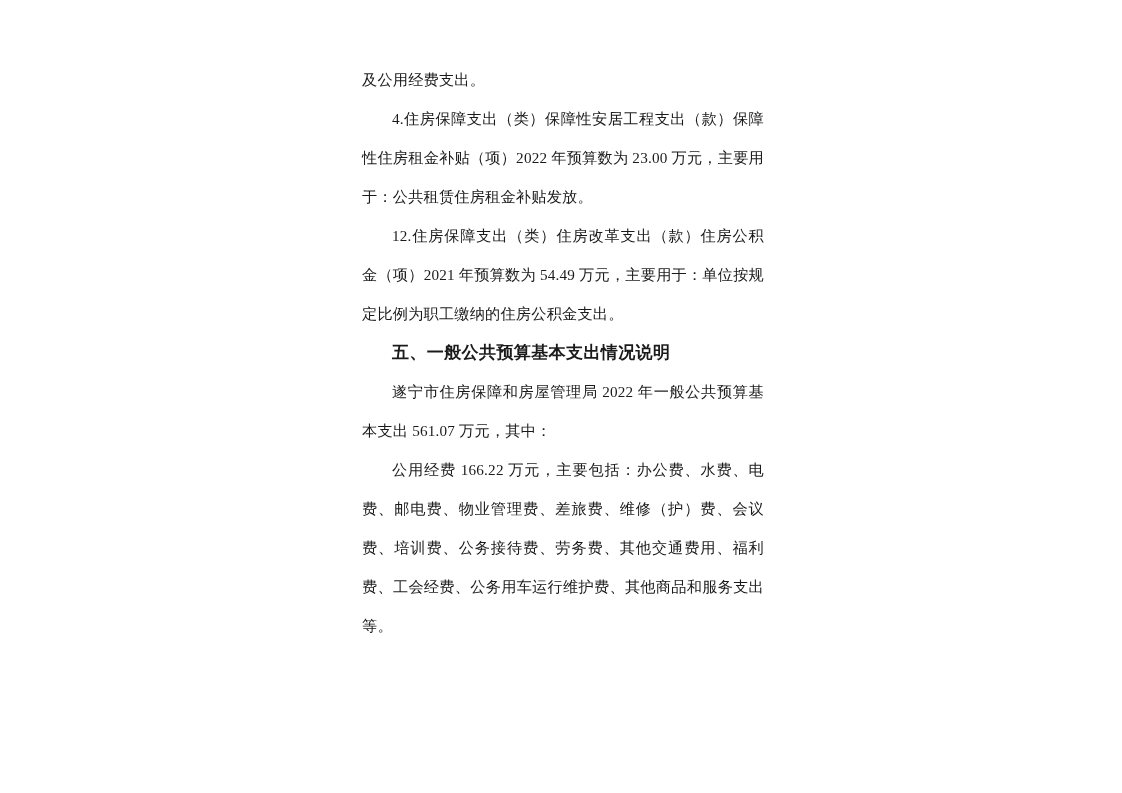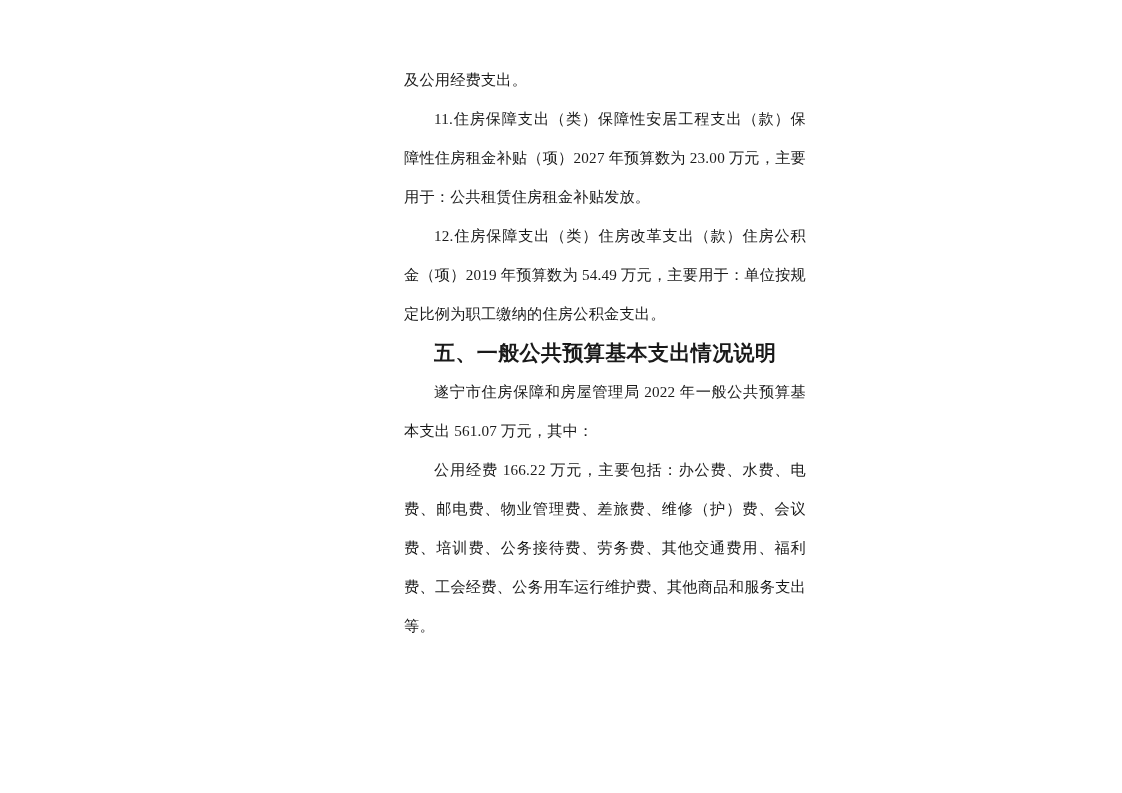--- a/index.html
+++ b/index.html
@@ -12,21 +12,20 @@
     height: 793px;
     font-family: "Liberation Serif", "DejaVu Serif", serif;
     color: #1a1a1a;
     overflow: hidden;
   }
   .page {
     position: relative;
     width: 978px;
     height: 793px;
     background: #ffffff;
-    margin-left: 42px;
   }
   .doc-body {
     position: absolute;
     left: 362px;
     top: 60px;
     width: 402px;
   }
   p.para {
     margin: 0 0 0 0;
     font-size: 15.2px;
@@ -34,40 +33,40 @@
     text-align: justify;
     text-justify: inter-ideograph;
     letter-spacing: 0.2px;
     font-family: "Liberation Serif", "DejaVu Serif", serif;
   }
   p.para.indent {
     text-indent: 30px;
   }
   h2.heading {
     margin: 0;
-    font-size: 21px;
+    font-size: 17px;
     line-height: 39px;
     font-weight: bold;
     text-indent: 30px;
     font-family: "Liberation Sans", "DejaVu Sans", sans-serif;
     letter-spacing: 0.4px;
   }
 </style>
 </head>
 <body>
 
 <div class="page">
   <div class="doc-body">
 
     <p class="para">及公用经费支出。</p>
 
 
-    <p class="para indent">11.住房保障支出（类）保障性安居工程支出（款）保障性住房租金补贴（项）2027 年预算数为 23.00 万元，主要用于：公共租赁住房租金补贴发放。</p>
+    <p class="para indent">4.住房保障支出（类）保障性安居工程支出（款）保障性住房租金补贴（项）2022 年预算数为 23.00 万元，主要用于：公共租赁住房租金补贴发放。</p>
 
-    <p class="para indent">12.住房保障支出（类）住房改革支出（款）住房公积金（项）2019 年预算数为 54.49 万元，主要用于：单位按规定比例为职工缴纳的住房公积金支出。</p>
+    <p class="para indent">12.住房保障支出（类）住房改革支出（款）住房公积金（项）2021 年预算数为 54.49 万元，主要用于：单位按规定比例为职工缴纳的住房公积金支出。</p>
 
     <h2 class="heading">五、一般公共预算基本支出情况说明</h2>
 
     <p class="para indent">遂宁市住房保障和房屋管理局 2022 年一般公共预算基本支出 561.07 万元，其中：</p>
 
 
     <p class="para indent">公用经费 166.22 万元，主要包括：办公费、水费、电费、邮电费、物业管理费、差旅费、维修（护）费、会议费、培训费、公务接待费、劳务费、其他交通费用、福利费、工会经费、公务用车运行维护费、其他商品和服务支出等。</p>
 
   </div>
 </div>

